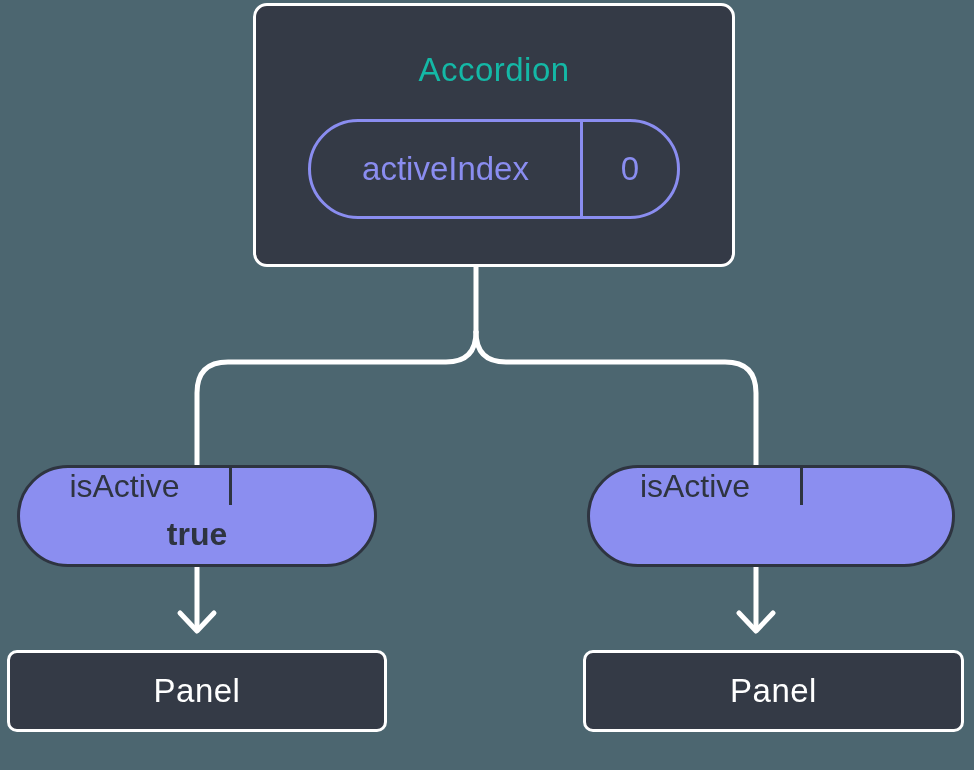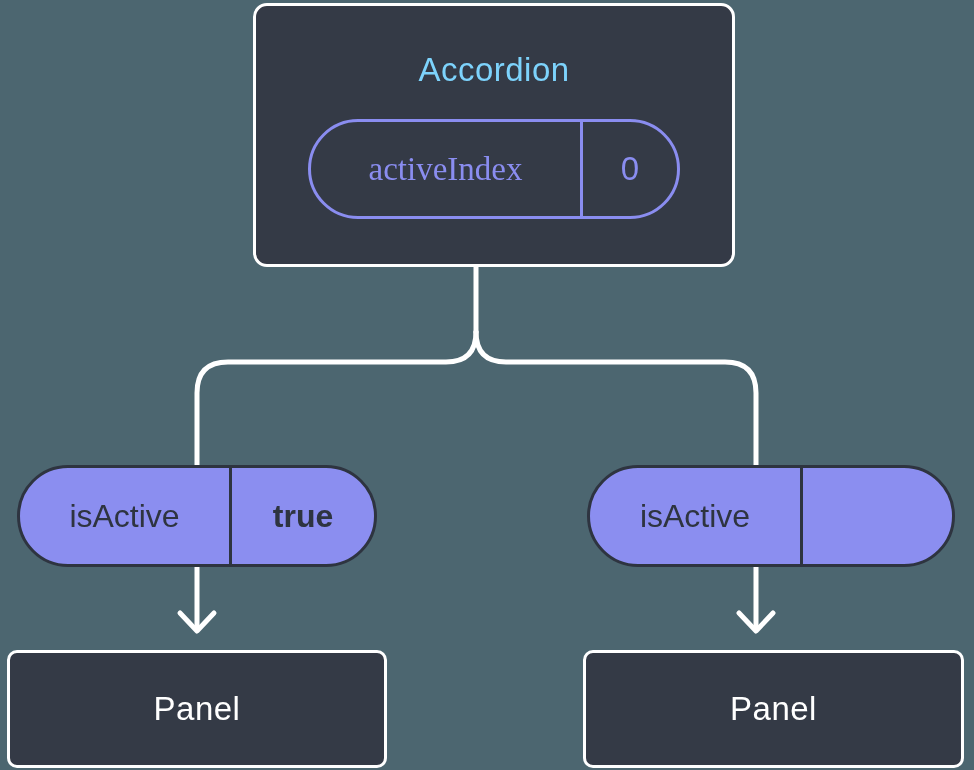--- a/index.html
+++ b/index.html
@@ -32,21 +32,21 @@
     width: 482px; height: 264px;
     border-radius: 14px;
   }
   .root-title {
     position: absolute;
     left: 0; top: 44px;
     width: 100%;
     height: 40px;
     line-height: 40px;
     text-align: center;
-    color: #7dd3fc;
+    color: #14b8a6;
     font-size: 33px;
     font-weight: 500;
     letter-spacing: 0.5px;
   }
   .state-pill {
     position: absolute;
     left: 52px; top: 113px;
     width: 372px; height: 100px;
     border: 3px solid #8a8df0;
     border-radius: 50px;
@@ -56,55 +56,55 @@
     font-size: 33px;
   }
   .state-pill .cell {
     display: flex;
     align-items: center;
     justify-content: center;
   }
   .state-pill .cell-name {
     flex: 1;
     border-right: 3px solid #8a8df0;
-    font-family: Liberation Serif, serif;
   }
   .state-pill .cell-value {
     width: 94px;
   }
   .prop-pill {
     position: absolute;
     width: 368px; height: 102px;
     background: #8b8ef0;
     border: 3px solid #2e3440;
     border-radius: 51px;
     display: flex;
     align-items: stretch;
     color: #2e3440;
     font-size: 32px;
     z-index: 2;
+    flex-direction: column;
   }
   .prop-pill .cell {
     display: flex;
     align-items: center;
     justify-content: center;
   }
   .prop-pill .cell-name {
     width: 213px;
     border-right: 3px solid #2e3440;
   }
   .prop-pill .cell-value {
     flex: 1;
     font-weight: bold;
   }
   .prop-pill-left  { left: 17px;  top: 465px; width: 360px; }
   .prop-pill-left .cell-name { width: 212px; }
   .prop-pill-right { left: 587px; top: 465px; }
   .panel-node {
-    width: 381px; height: 118px;
+    width: 381px; height: 82px;
     border-radius: 10px;
     display: flex;
     align-items: center;
     justify-content: center;
     color: #ffffff;
     font-size: 33px;
     font-weight: 500;
     letter-spacing: 0.5px;
   }
   .panel-node-left  { left: 7px;   top: 650px; width: 380px; }

